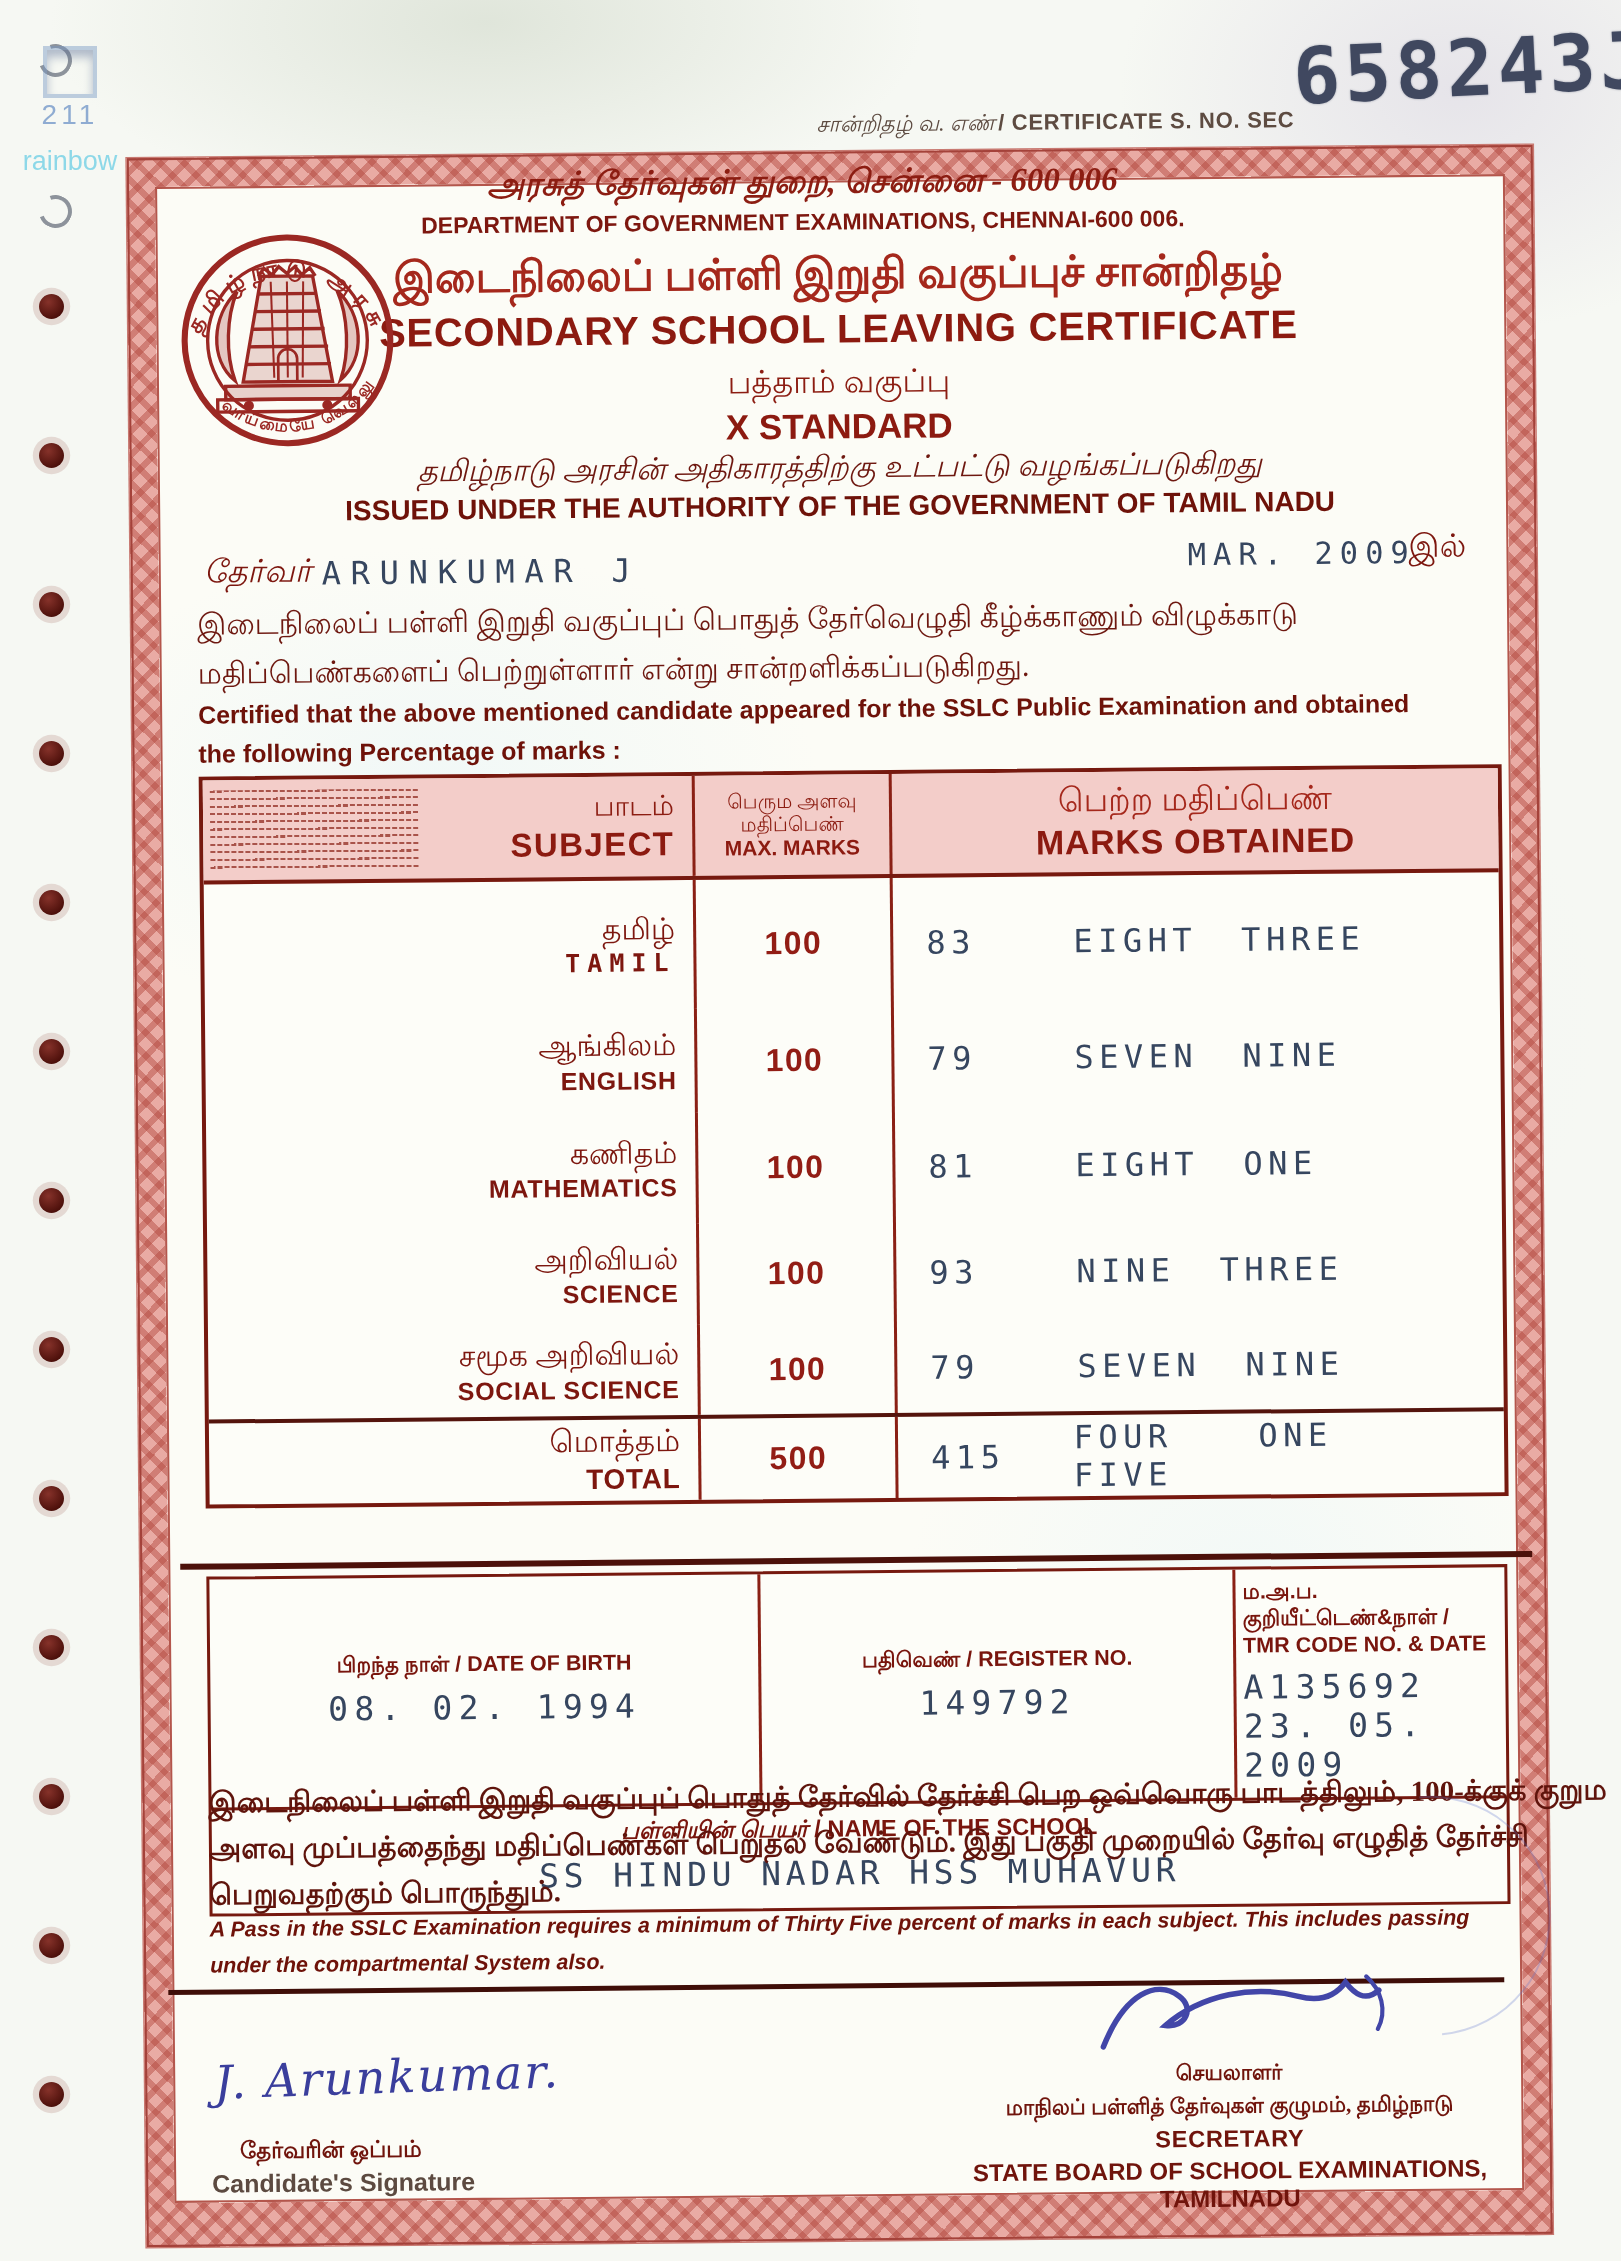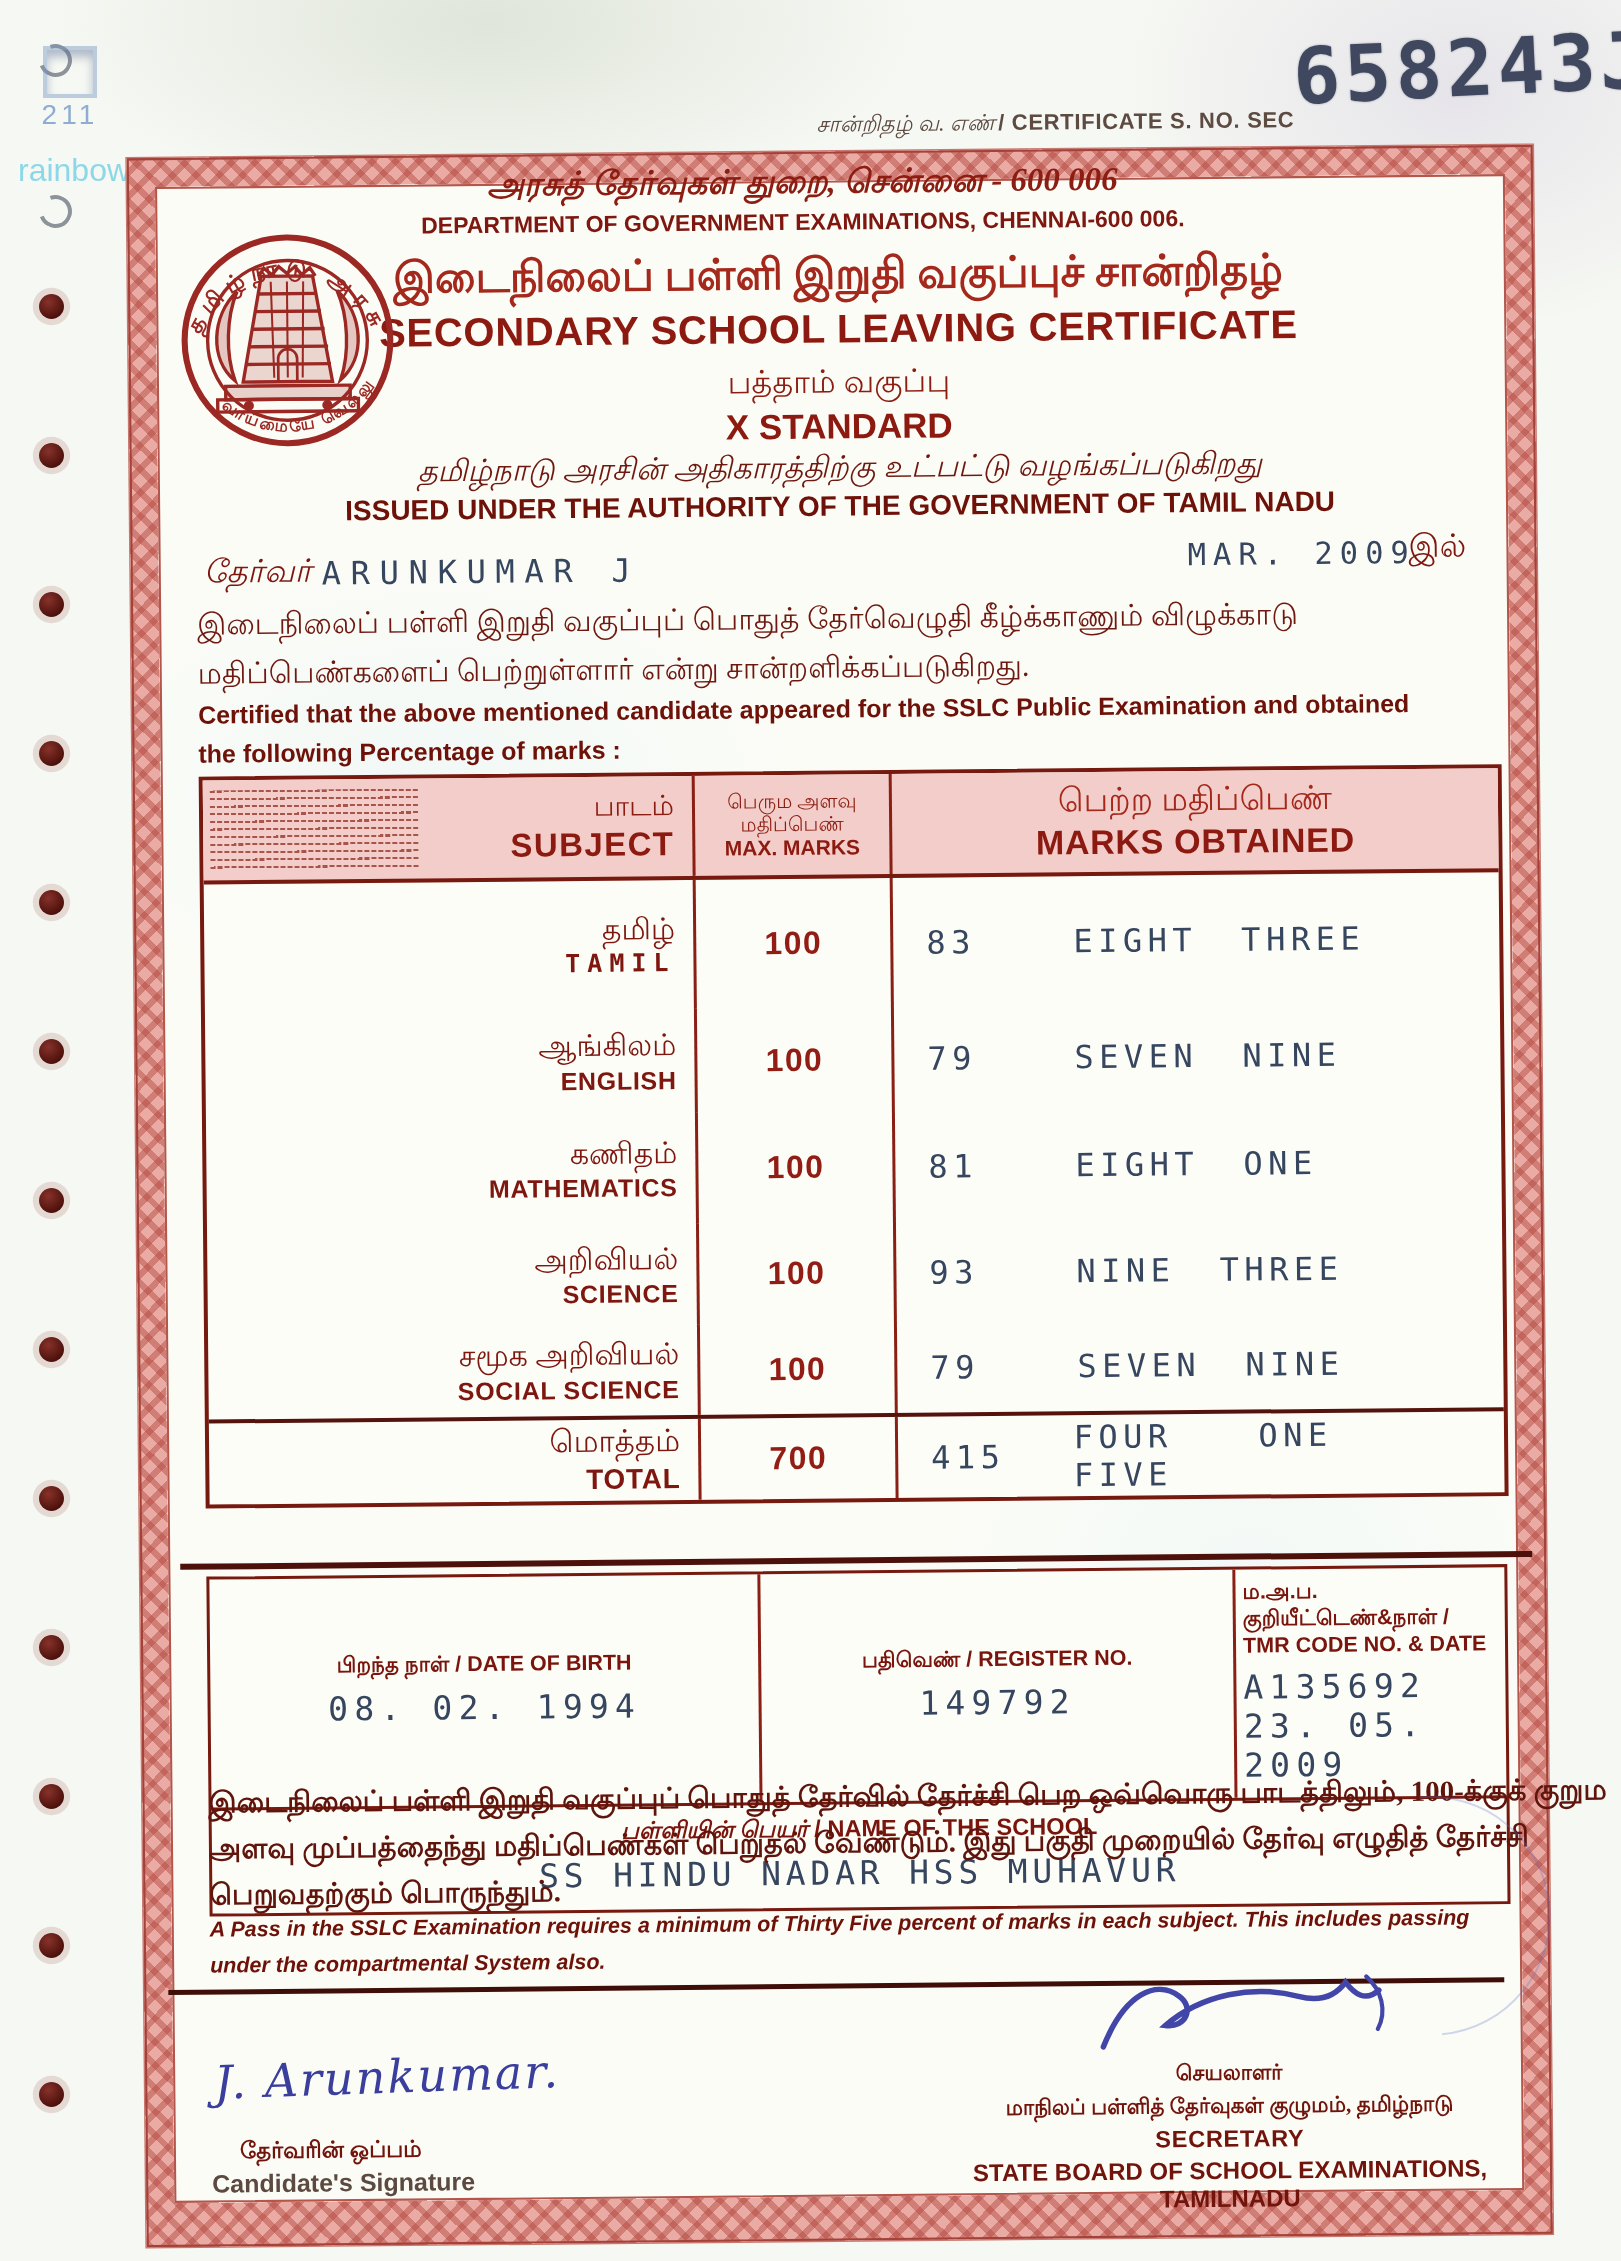--- a/index.html
+++ b/index.html
@@ -19,21 +19,21 @@
   .hole{position:absolute;left:39px;width:25px;height:25px;border-radius:50%;
     background:radial-gradient(circle at 38% 32%, #86322a, #4d100b 72%);
     box-shadow:0 0 0 6.2px rgba(165,110,100,.22);}
   .hole.open{background:transparent;border:4.8px solid #8d939b;box-shadow:none;
     border-left-color:transparent;transform:rotate(25deg);}
   
   .side-stamp{position:absolute;left:18px;top:46px;width:104px;text-align:center;}
   .side-stamp .sq{width:46px;height:44px;margin:0 auto;border:4.2px solid rgba(118,150,196,.45);
     box-shadow:inset 0 7px 9.7px rgba(90,110,150,.45);}
   .side-stamp .num{font-size:28px;color:rgba(100,140,195,.7);letter-spacing:4.2px;margin-top:1.4px;}
-  .side-stamp .word{font-size:32px;color:rgba(105,205,228,.75);margin-top:21px;}
+  .side-stamp .word{font-size:27px;color:rgba(105,205,228,.75);margin-top:15px;}
   
   .sheet{position:absolute;inset:0;transform:rotate(-0.55deg);transform-origin:55% 45%;}
   
   .serial-label{position:absolute;top:111px;left:707px;width:596px;text-align:right;color:#5d4b41;}
   .serial-label .tm{font-family:"Liberation Serif",serif;font-style:italic;font-size:22px;}
   .serial-label .en{font-weight:bold;font-size:22px;letter-spacing:0.7px;}
   .serial-stamp{position:absolute;top:29px;left:1302px;font-family:"DejaVu Sans Mono",monospace;
     font-size:78px;font-weight:bold;color:#323b54;letter-spacing:4.2px;transform:rotate(-2.2deg);
     text-shadow:0 0 2.1px rgba(50,59,84,.55);opacity:.92;}
   
@@ -337,21 +337,21 @@
           <span class="mk-words">SEVEN NINE</span>
         </div>
       </div>
 
       <div class="mrow rtotal">
         <div class="c-sub">
           <div class="sub-tm">மொத்தம்</div>
           <div class="sub-en">TOTAL</div>
         </div>
         <div class="c-max">
-            <span class="maxv">700</span>
+            <span class="maxv">500</span>
           </div>
         <div class="c-marks dm">
           <span class="mk-num">415</span>
           <span class="mk-words">FOUR ONE FIVE</span>
         </div>
       </div>
     </div>
 
     <div class="details-topline"></div>
     <div class="details">

